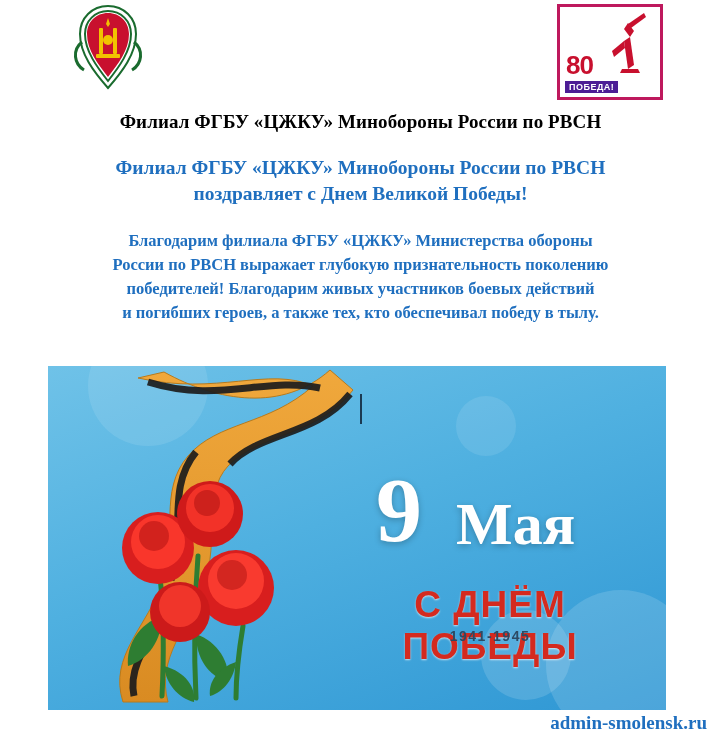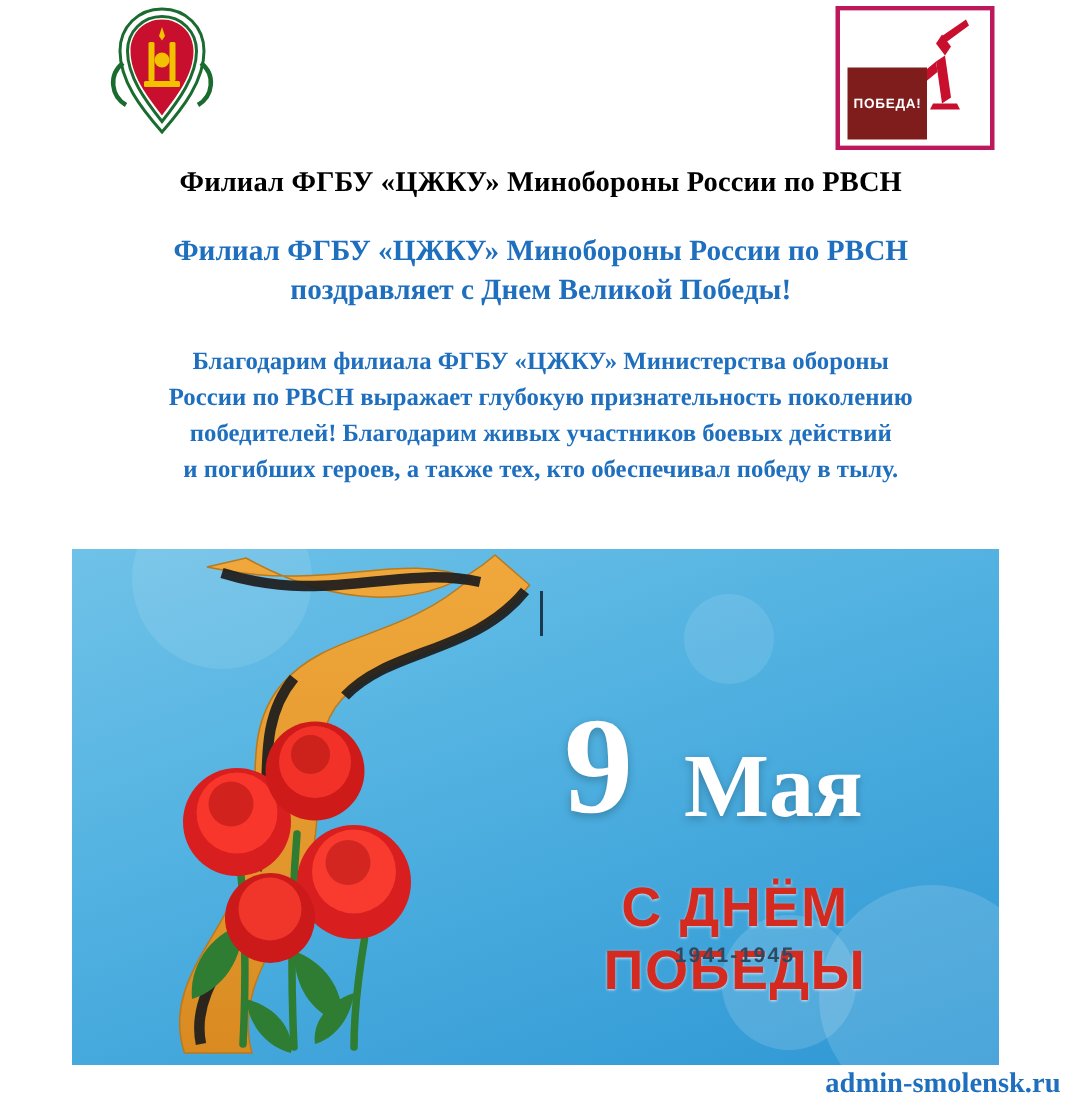--- a/index.html
+++ b/index.html
@@ -49,27 +49,27 @@
     font-family: "Liberation Sans", sans-serif;
     font-weight: bold;
     font-size: 26px;
     color: #c8102e;
     letter-spacing: -1px;
   }
   .badge-80 .pobeda {
     position: absolute;
     left: 5px;
     bottom: 4px;
-    background: #7f1d1d;
+    background: #4c1d95;
     color: #ffffff;
     font-family: "Liberation Sans", sans-serif;
     font-weight: bold;
     font-size: 9px;
     letter-spacing: 0.5px;
-    padding: 19px 4px;
+    padding: 1px 4px;
   }
   .badge-80 .figure {
     position: absolute;
     right: 4px;
     top: 4px;
   }
 
   
   .org-title {
     text-align: center;

